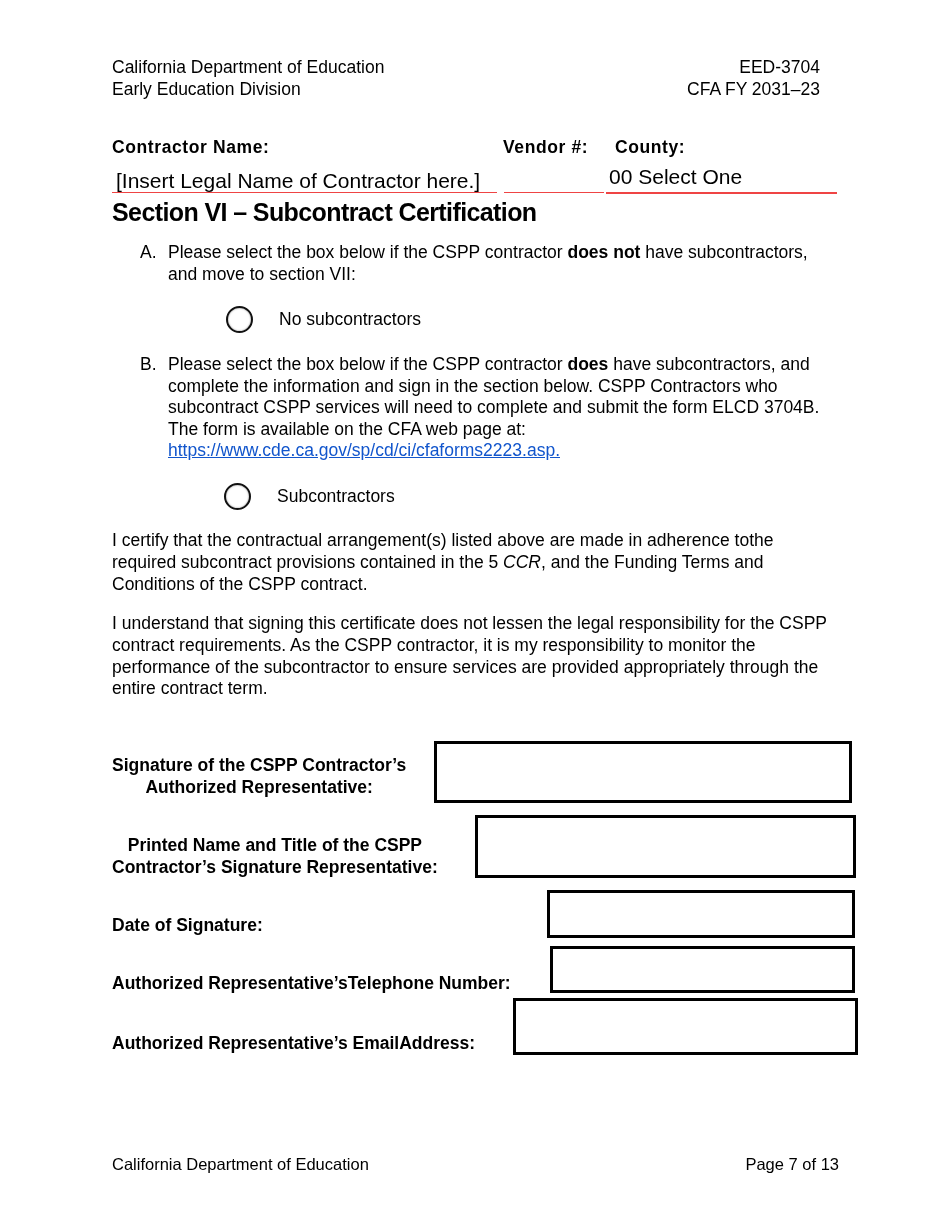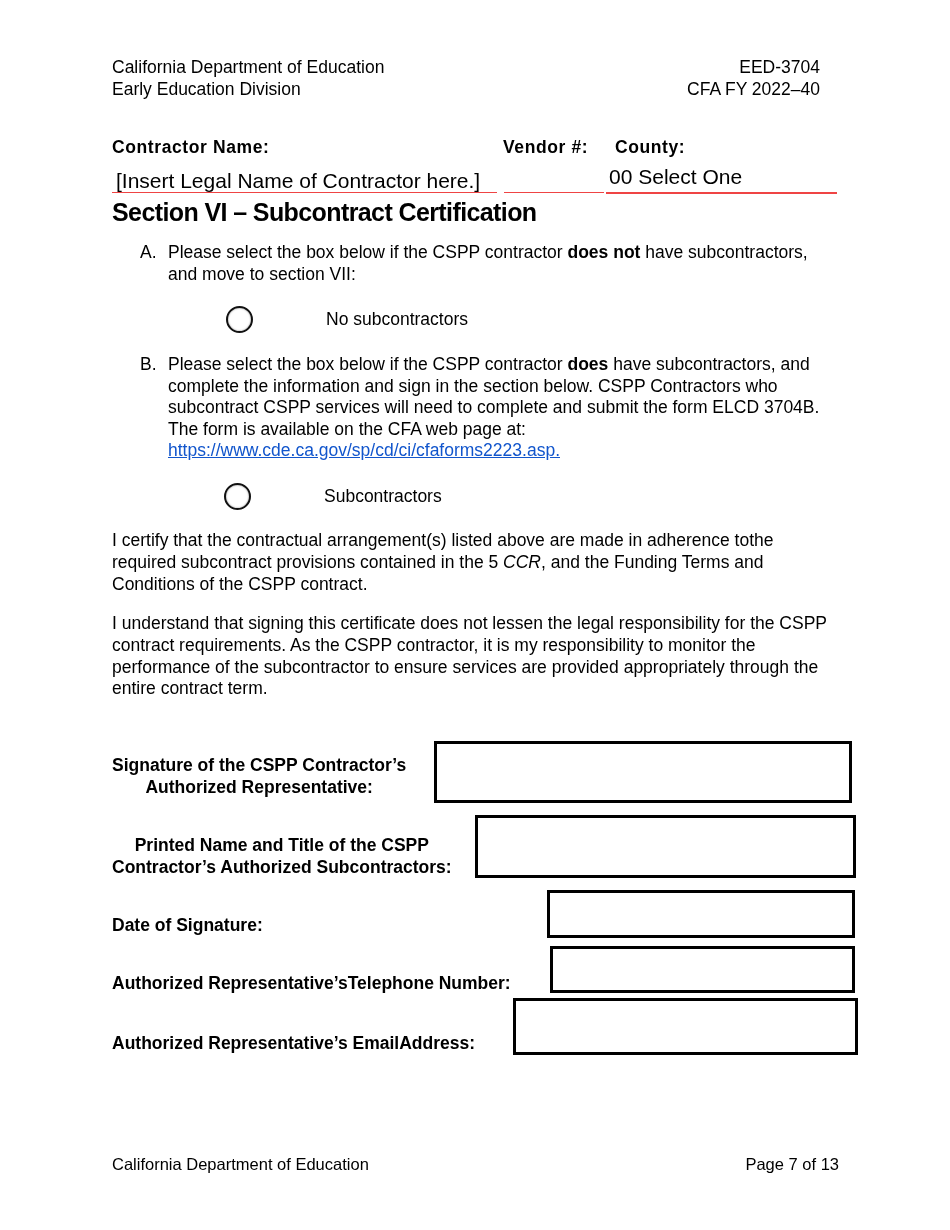--- a/index.html
+++ b/index.html
@@ -16,21 +16,21 @@
     .hdr-right { right: 130px; top: 56px; line-height: 22px; font-size: 17.5px; text-align: right; }
     .lbl-bold { font-weight: bold; font-size: 17.5px; letter-spacing: 0.6px; }
     .field-line { border-bottom: 2px solid #ef4444; height: 22px; font-size: 21px; line-height: 20px; }
     .section-title {
       left: 112px; top: 198px; font-size: 25px; font-weight: bold; letter-spacing: -0.6px;
     }
     .list-item { left: 140px; width: 700px; line-height: 21.5px; font-size: 17.5px; }
     .list-item .marker { position: absolute; left: 0; top: 0; }
     .list-item .body { margin-left: 28px; }
     .link { color: #1155cc; text-decoration: underline; cursor: pointer; }
-    .radio-row { display: flex; align-items: center; gap: 47px; }
+    .radio-row { display: flex; align-items: center; }
     .radio {
       width: 27px; height: 27px; border-radius: 50%;
       border: 2.5px solid #111; background: #fff;
       box-shadow: inset 0 0 2px #888;
       cursor: pointer;
     }
     .radio-label { margin-left: 26px; font-size: 17.5px; }
     .para { left: 112px; width: 730px; line-height: 21.8px; font-size: 17.5px; }
     .sig-label { left: 112px; font-weight: bold; font-size: 17.5px; line-height: 21.5px; text-align: center; }
     .sig-box { border: 3px solid #000; background: #fff; cursor: text; }
@@ -39,21 +39,21 @@
   </style>
 </head>
 <body>
 
 <div class="abs hdr-left">
   <div>California Department of Education</div>
   <div>Early Education Division</div>
 </div>
 <div class="abs hdr-right">
   <div>EED-3704</div>
-  <div>CFA FY 2022–40</div>
+  <div>CFA FY 2031–23</div>
 </div>
 
 <div class="abs lbl-bold" style="left:112px; top:137px;">Contractor Name:</div>
 <div class="abs lbl-bold" style="left:503px; top:137px;text-align:center;">Vendor #:</div>
 <div class="abs lbl-bold" style="left:615px; top:137px;">County:</div>
 
 <div class="abs field-line" style="left:112px; top:171px; width:385px; padding-left:4px; border-bottom-width:1.5px;">[Insert Legal Name of Contractor here.]</div>
 <div class="abs field-line" style="left:504px; top:171px; width:100px; border-bottom-width:1.5px;"></div>
 <div class="abs field-line" style="left:606px; top:167px; width:231px; height:27px; padding-left:3px; border-bottom-width:2.5px;">00 Select One</div>
 
@@ -82,21 +82,21 @@
 <div class="abs para" style="top:613px;">I understand that signing this certificate does not lessen the legal responsibility for the CSPP contract requirements. As the CSPP contractor, it is my responsibility to monitor the performance of the subcontractor to ensure services are provided appropriately through the entire contract term.</div>
 
 <div class="abs sig-label" style="top:755px;">
   <div>Signature of the CSPP Contractor’s</div>
   <div>Authorized Representative:</div>
 </div>
 <div class="abs sig-box" style="left:434px; top:741px; width:418px; height:62px;"></div>
 
 <div class="abs sig-label" style="top:835px;">
   <div>Printed Name and Title of the CSPP</div>
-  <div>Contractor’s Authorized Subcontractors:</div>
+  <div>Contractor’s Signature Representative:</div>
 </div>
 <div class="abs sig-box" style="left:475px; top:815px; width:381px; height:63px;"></div>
 
 <div class="abs sig-label" style="top:915px;">Date of Signature:</div>
 <div class="abs sig-box" style="left:547px; top:890px; width:308px; height:48px;"></div>
 
 <div class="abs sig-label" style="top:973px;">Authorized Representative’sTelephone Number:</div>
 <div class="abs sig-box" style="left:550px; top:946px; width:305px; height:47px;"></div>
 
 <div class="abs sig-label" style="top:1033px;">Authorized Representative’s EmailAddress:</div>

